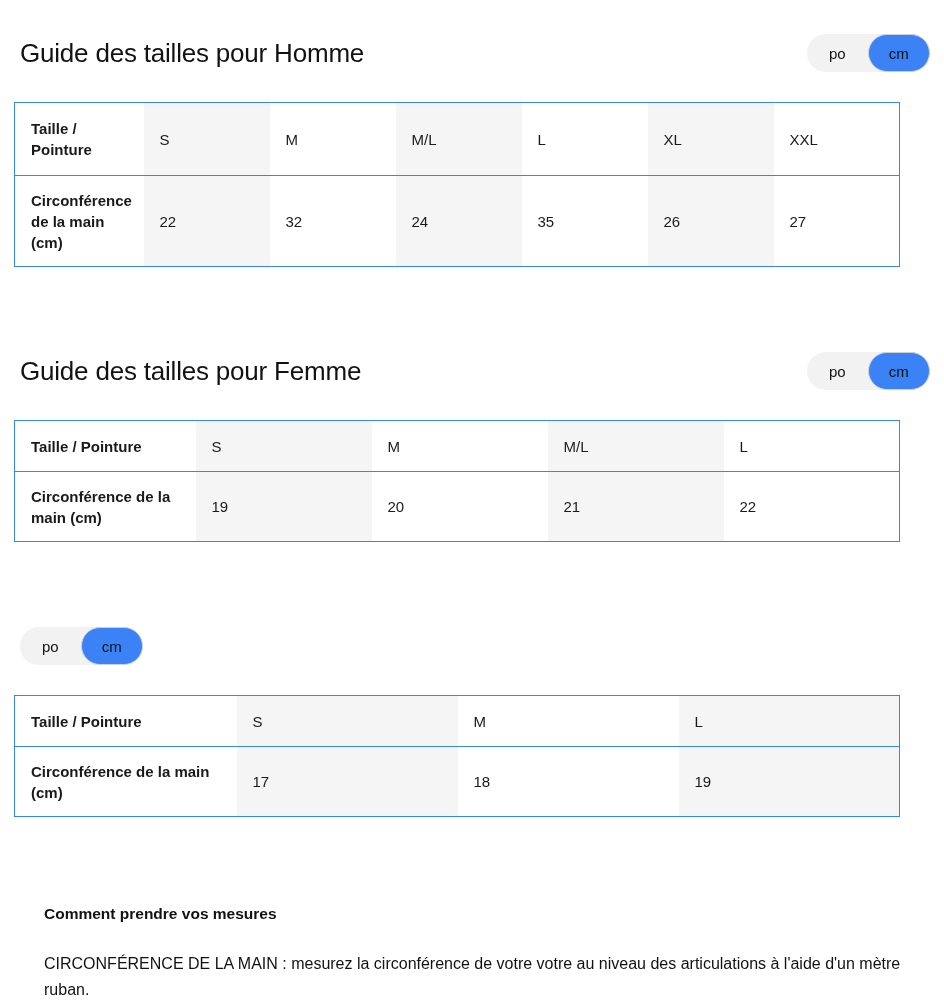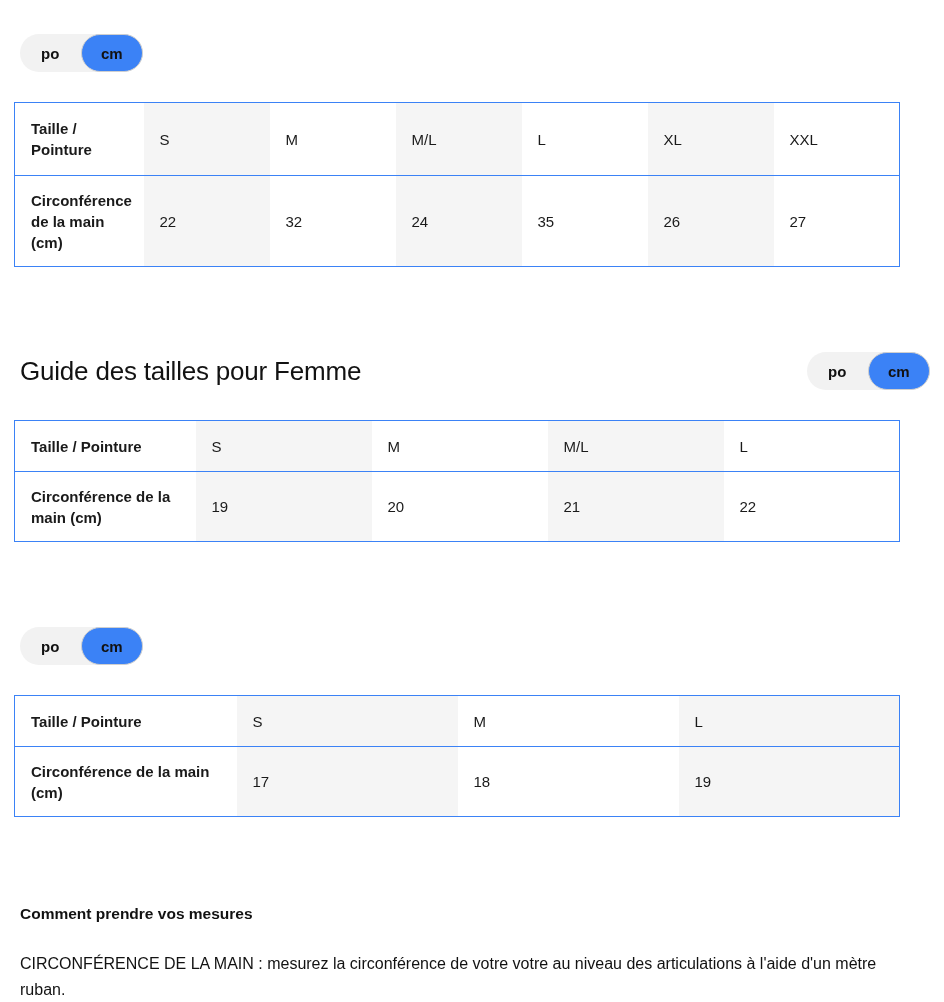--- a/index.html
+++ b/index.html
@@ -36,21 +36,21 @@
     height: 38px;
     width: 123px;
     flex: 0 0 auto;
   }
   .unit-option {
     flex: 1;
     display: flex;
     align-items: center;
     justify-content: center;
     font-size: 15px;
-    font-weight: 700;
+    font-weight: 400;
     color: #121212;
     cursor: pointer;
     border-radius: 19px;
   }
   .unit-option.selected {
     background: #3b82f6;
     border: 1px solid #cfcfcf;
   }
 
   
@@ -78,39 +78,40 @@
   .t-femme col.c0 { width: 181px; }
   .t-enfant col.c0 { width: 222px; }
 
   .t-homme tr.hdr  th { height: 73px; }
   .t-homme tr.data td, .t-homme tr.data th { height: 91px; }
   .t-femme tr.hdr th, .t-enfant tr.hdr th { height: 51px; }
   .t-femme tr.data td, .t-femme tr.data th,
   .t-enfant tr.data td, .t-enfant tr.data th { height: 70px; }
 
   
-  .footer { padding-left: 6px; margin-top: 88px; }
+  .footer { padding-left: 6px; margin-top: 88px; margin-left: 24px; }
   .footer-heading {
     font-size: 15.5px;
     font-weight: 700;
     color: #121212;
   }
   .footer-body {
     margin-top: 28px;
     font-size: 16px;
     line-height: 26px;
     max-width: 902px;
     color: #121212;
   }
 </style>
 </head>
 <body>
 
 <section class="section sec-1">
   <div class="section-head">
+    <h2 class="section-title">Guide des tailles pour Homme</h2>
     <div class="unit-toggle">
       <div class="unit-option">po</div>
       <div class="unit-option selected">cm</div>
     </div>
   </div>
   <table class="t-homme">
     <colgroup>
         <col class="c0">
         <col>
         <col>

